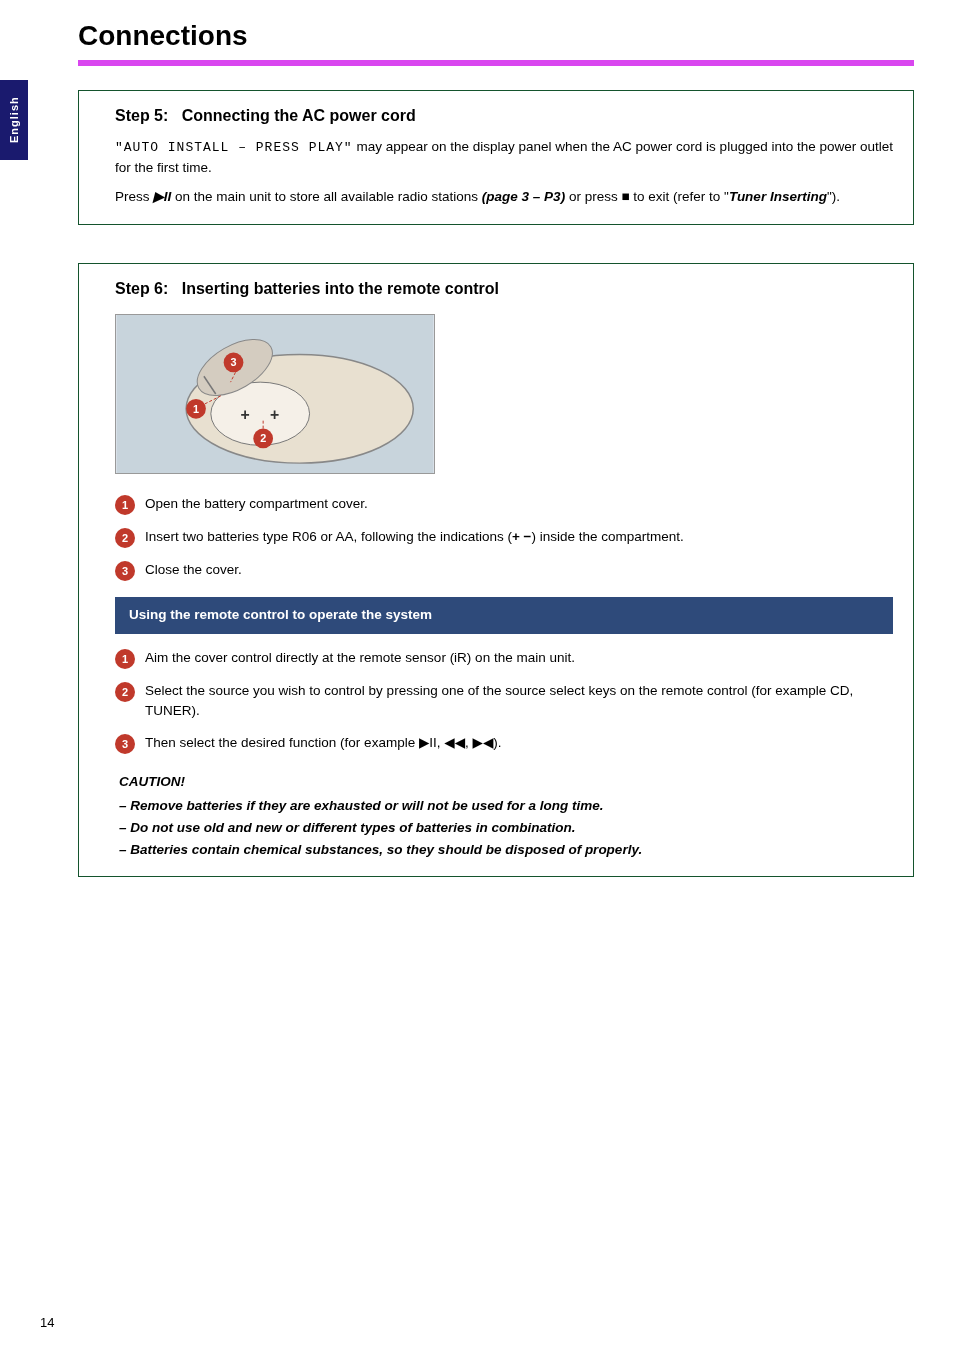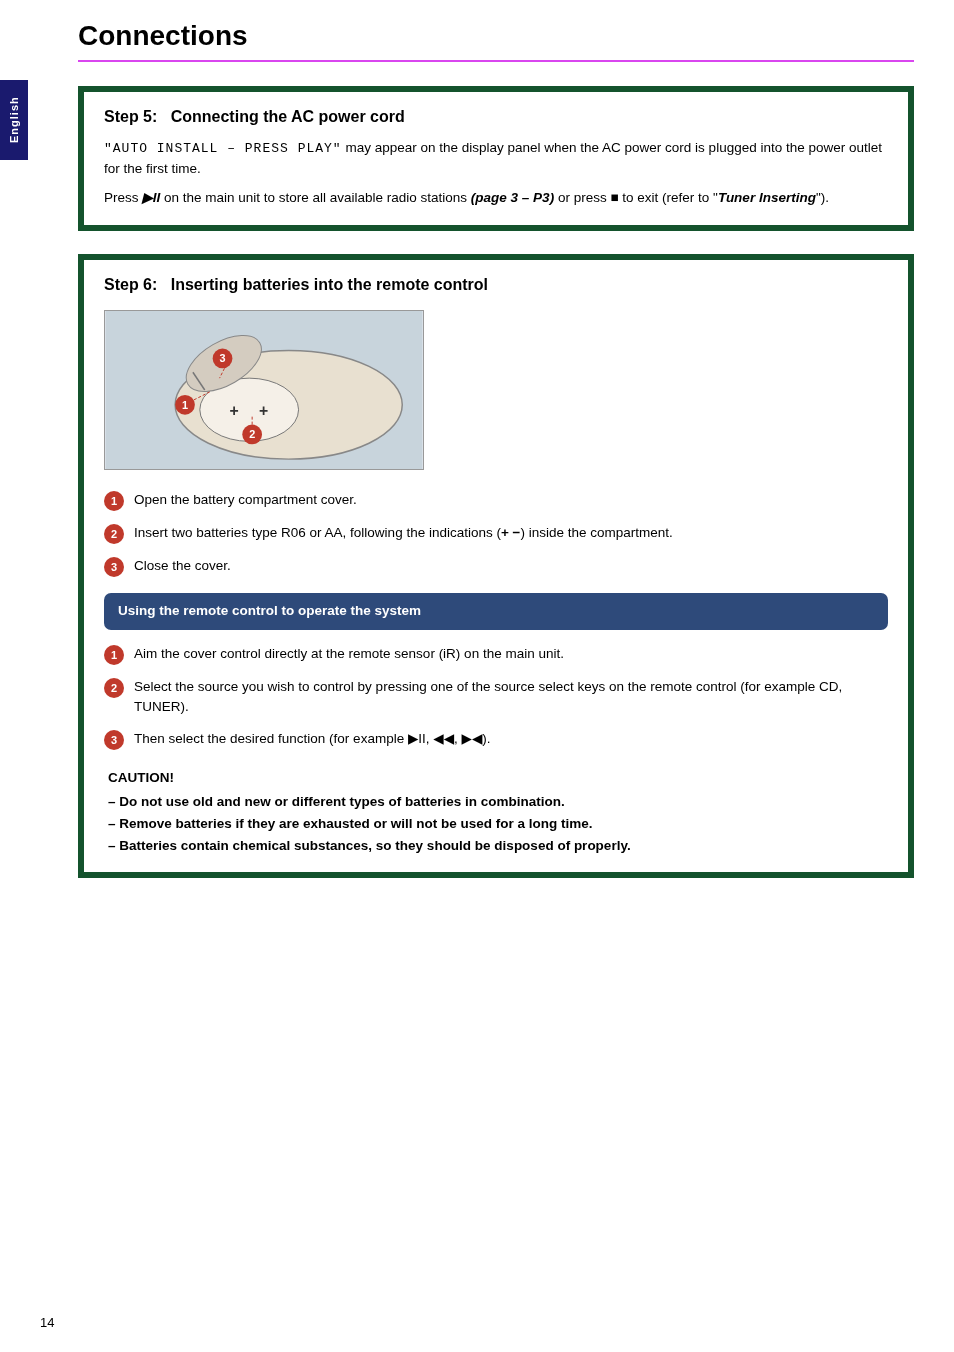--- a/index.html
+++ b/index.html
@@ -43,30 +43,30 @@
 
     .main-content {
       margin-left: 38px;
       padding: 20px 40px 40px 40px;
     }
 
     
     .page-title {
       font-size: 28px;
       font-weight: bold;
-      border-bottom: 2px solid #d946ef;
+      border-bottom: 6px solid #d946ef;
       padding-bottom: 8px;
       margin-bottom: 24px;
     }
 
     
     .step-section {
-      margin-bottom: 23px;
-      border: 6px solid #14532d;
-      padding: 16px 20px 16px 20px;
+      margin-bottom: 38px;
+      border: 1px solid #14532d;
+      padding: 16px 20px 16px 36px;
     }
 
     .step-header {
       font-size: 16px;
       font-weight: bold;
       margin-bottom: 12px;
     }
 
     .step-header .step-num {
       font-weight: bold;
@@ -147,27 +147,27 @@
 
     
     .info-box {
       background: #2e4a7a;
       color: #fff;
       font-size: 13.5px;
       font-weight: bold;
       padding: 9px 14px;
       margin: 16px 0 14px 0;
       line-height: 1.4;
-      border-radius: 7px;
     }
 
     
     .caution-section {
       margin-top: 20px;
       padding: 0 4px;
+      font-style: italic;
     }
 
     .caution-title {
       font-size: 13.5px;
       font-weight: bold;
       margin-bottom: 6px;
     }
 
     .caution-body {
       font-size: 13.5px;
@@ -286,22 +286,22 @@
         </li>
         <li>
           <span class="num-circle">3</span>
           <span class="text">Then select the desired function (for example ▶II, ◀◀, ▶◀).</span>
         </li>
       </ul>
 
       <div class="caution-section">
         <div class="caution-title">CAUTION!</div>
         <div class="caution-body">
+          <p>– Remove batteries if they are exhausted or will not be used for a long time.</p>
           <p>– Do not use old and new or different types of batteries in combination.</p>
-          <p>– Remove batteries if they are exhausted or will not be used for a long time.</p>
           <p>– Batteries contain chemical substances, so they should be disposed of properly.</p>
         </div>
       </div>
 
     </div>
 
   </div>
 
   <div class="page-number">14</div>
 

